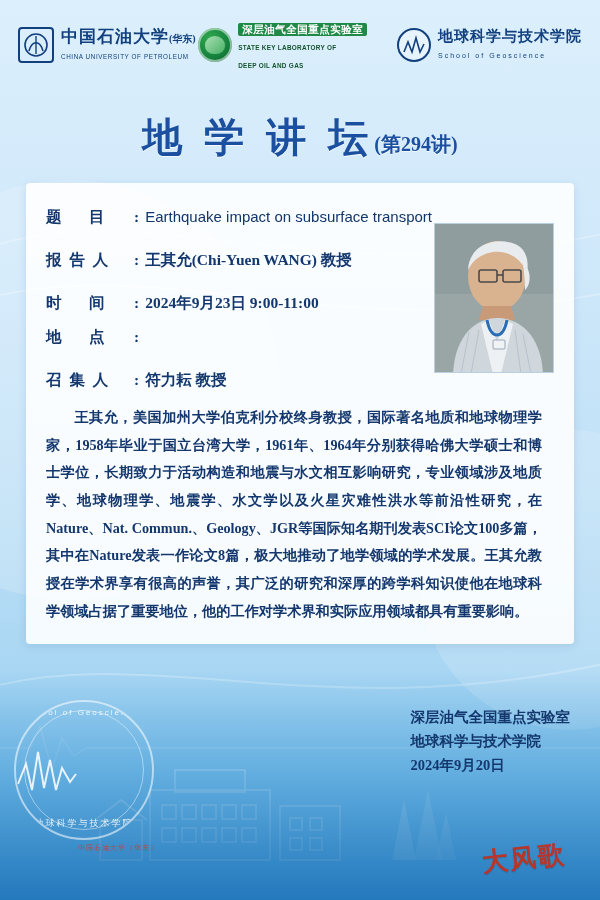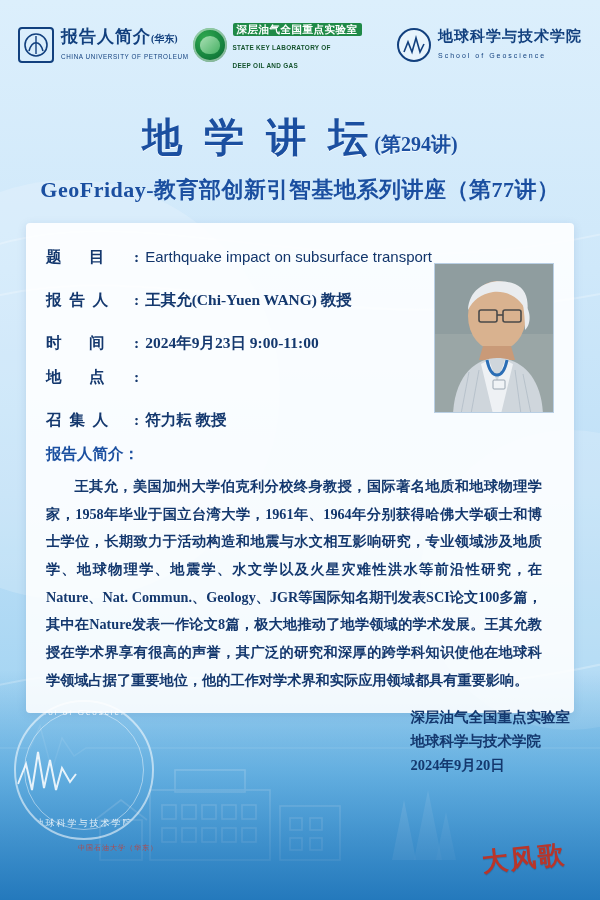--- a/index.html
+++ b/index.html
@@ -276,21 +276,21 @@
   <div class="logo">
     <span class="logo-mark">
       <svg width="36" height="36" viewBox="0 0 36 36">
         <rect x="1" y="1" width="34" height="34" rx="3" fill="none" stroke="#12407e" stroke-width="2"></rect>
         <circle cx="18" cy="18" r="11" fill="none" stroke="#12407e" stroke-width="1.6"></circle>
         <path d="M11 24 C14 13, 22 13, 25 24" fill="none" stroke="#12407e" stroke-width="1.6"></path>
         <path d="M18 9 L18 27" stroke="#12407e" stroke-width="1.4"></path>
       </svg>
     </span>
     <span class="logo-text">
-      <span class="logo-cn"><span>报告人简介</span><span class="sub">(华东)</span></span>
+      <span class="logo-cn"><span>中国石油大学</span><span class="sub">(华东)</span></span>
       <span class="logo-en">CHINA UNIVERSITY OF PETROLEUM</span>
     </span>
   </div>
 
   <div class="lab-logo">
     <span class="lab-badge"></span>
     <span class="lab-text">
       <span class="lab-cn">深层油气全国重点实验室</span>
       <span class="lab-en">STATE KEY LABORATORY OF</span>
       <span class="lab-en">DEEP OIL AND GAS</span>
@@ -307,21 +307,20 @@
       <span class="school-cn">地球科学与技术学院</span>
       <span class="school-en">School of Geoscience</span>
     </span>
   </div>
 </div>
 
 <div class="title-wrap">
   <div class="title-main">
     <span>地 学 讲 坛</span><span class="ep">(第294讲)</span>
   </div>
-  <div class="title-sub">GeoFriday-教育部创新引智基地系列讲座（第77讲）</div>
 </div>
 
 <div class="card">
 
   <div class="portrait">
     <svg width="120" height="150" viewBox="0 0 120 150">
       <rect width="120" height="150" fill="#9aa6a6"></rect>
       <rect y="0" width="120" height="70" fill="#8f9d9f"></rect>
 
       <ellipse cx="62" cy="52" rx="29" ry="35" fill="#d9b28f"></ellipse>
@@ -373,21 +372,20 @@
     <span class="info-label">地　点</span>
     <span class="info-colon">:</span>
   </div>
 
   <div class="info-row">
     <span class="info-label tight">召 集 人</span>
     <span class="info-colon">:</span>
     <span class="info-value">符力耘  教授</span>
   </div>
 
-  <div class="bio-head">报告人简介：</div>
   <div class="bio-body">王其允，美国加州大学伯克利分校终身教授，国际著名地质和地球物理学家，1958年毕业于国立台湾大学，1961年、1964年分别获得哈佛大学硕士和博士学位，长期致力于活动构造和地震与水文相互影响研究，专业领域涉及地质学、地球物理学、地震学、水文学以及火星灾难性洪水等前沿性研究，在Nature、Nat. Commun.、Geology、JGR等国际知名期刊发表SCI论文100多篇，其中在Nature发表一作论文8篇，极大地推动了地学领域的学术发展。王其允教授在学术界享有很高的声誉，其广泛的研究和深厚的跨学科知识使他在地球科学领域占据了重要地位，他的工作对学术界和实际应用领域都具有重要影响。</div>
 </div>
 
 <div class="footer">
   <div>深层油气全国重点实验室</div>
   <div>地球科学与技术学院</div>
   <div>2024年9月20日</div>
 </div>
 
 <div class="watermark">

